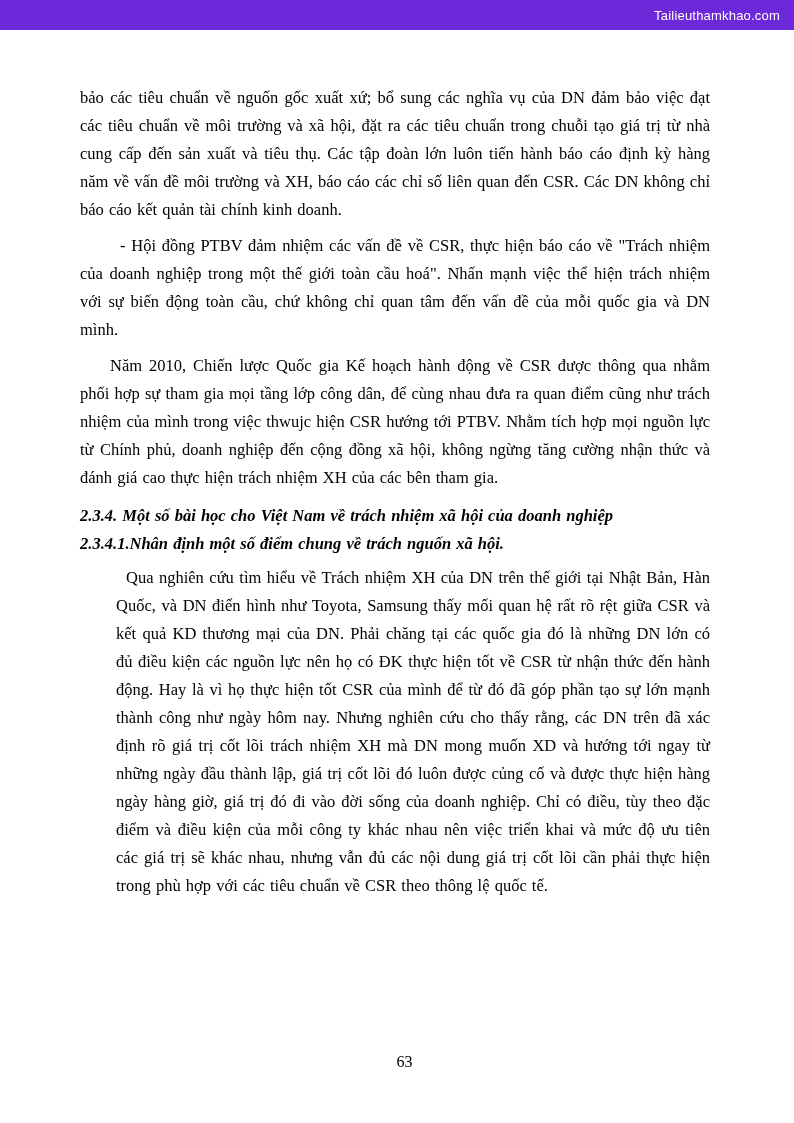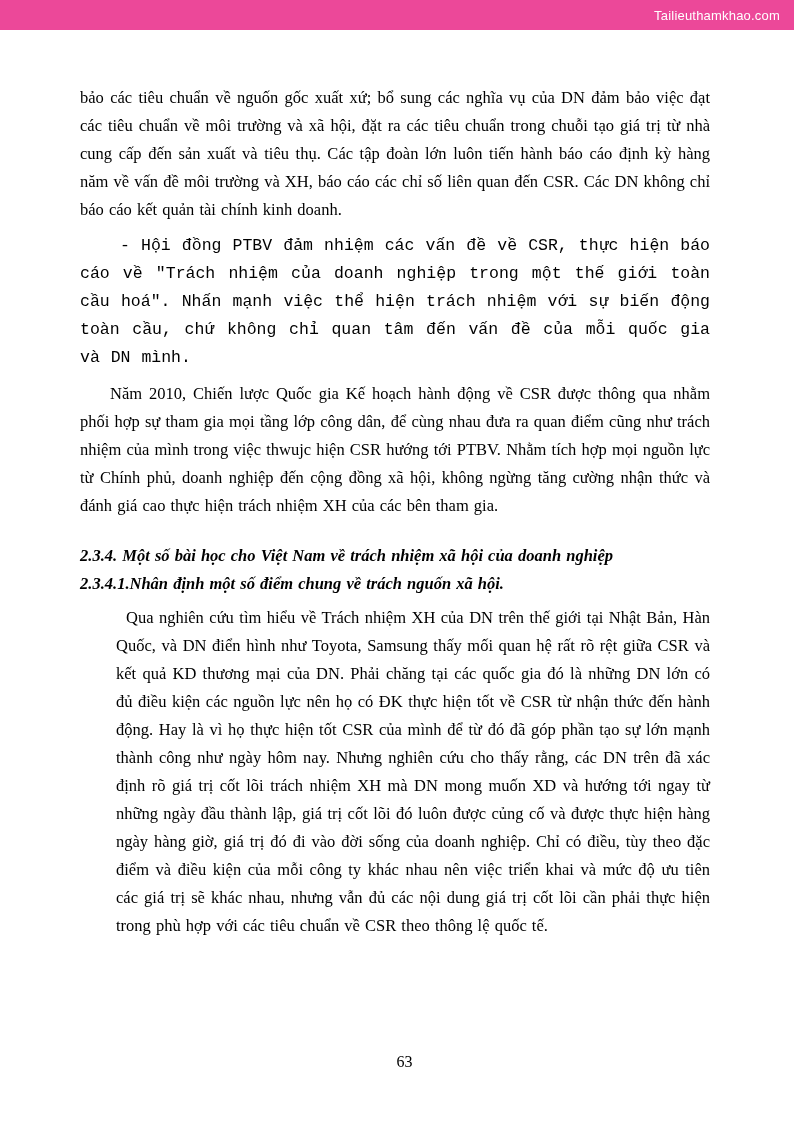--- a/index.html
+++ b/index.html
@@ -8,52 +8,52 @@
     width: 794px;
     height: 1123px;
     position: relative;
     overflow: hidden;
     font-family: "Liberation Serif", "DejaVu Serif", serif;
     color: #000000;
   }
   .top-bar {
     width: 100%;
     height: 30px;
-    background: #ec4899;
+    background: #6d28d9;
     display: flex;
     align-items: center;
     justify-content: flex-end;
     padding-right: 14px;
   }
   .watermark {
     color: #ffffff;
     font-family: "Liberation Sans", "DejaVu Sans", sans-serif;
     font-size: 13px;
     letter-spacing: 0.2px;
     cursor: pointer;
   }
   .content {
     padding: 54px 84px 0 80px;
     font-size: 16.5px;
     line-height: 28px;
     text-align: justify;
     word-spacing: 1px;
   }
   .para { margin-bottom: 8px; }
-  .indent-lg { text-indent: 40px; font-family: Liberation Mono, monospace; }
+  .indent-lg { text-indent: 40px; }
   .indent-md { text-indent: 30px; }
   .indent-sm { text-indent: 10px; margin-left: 36px; }
   .heading, .subheading {
     font-size: 16.5px;
     font-weight: bold;
     font-style: italic;
     line-height: 28px;
     text-align: left;
   }
-  .heading { margin-top: 22px; }
+  .heading { margin-top: 10px; }
   .subheading { margin-bottom: 6px; }
   .footer {
     position: absolute;
     bottom: 52px;
     left: 15px;
     right: 0;
     text-align: center;
   }
   .page-number { font-size: 16px; color: #000000; }
 </style>

